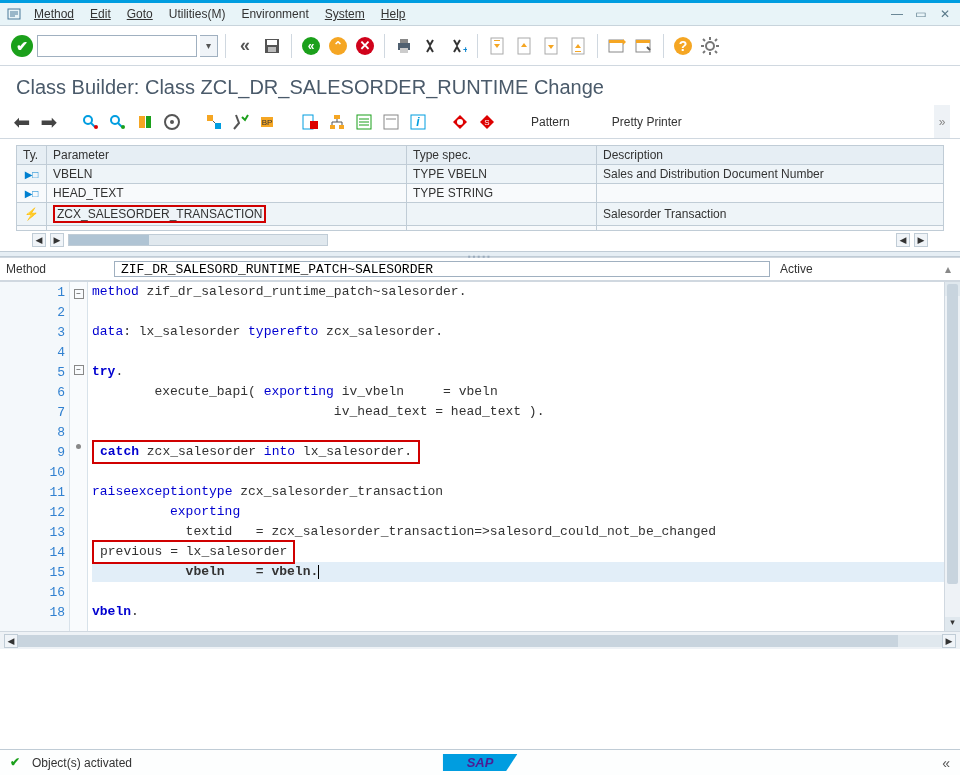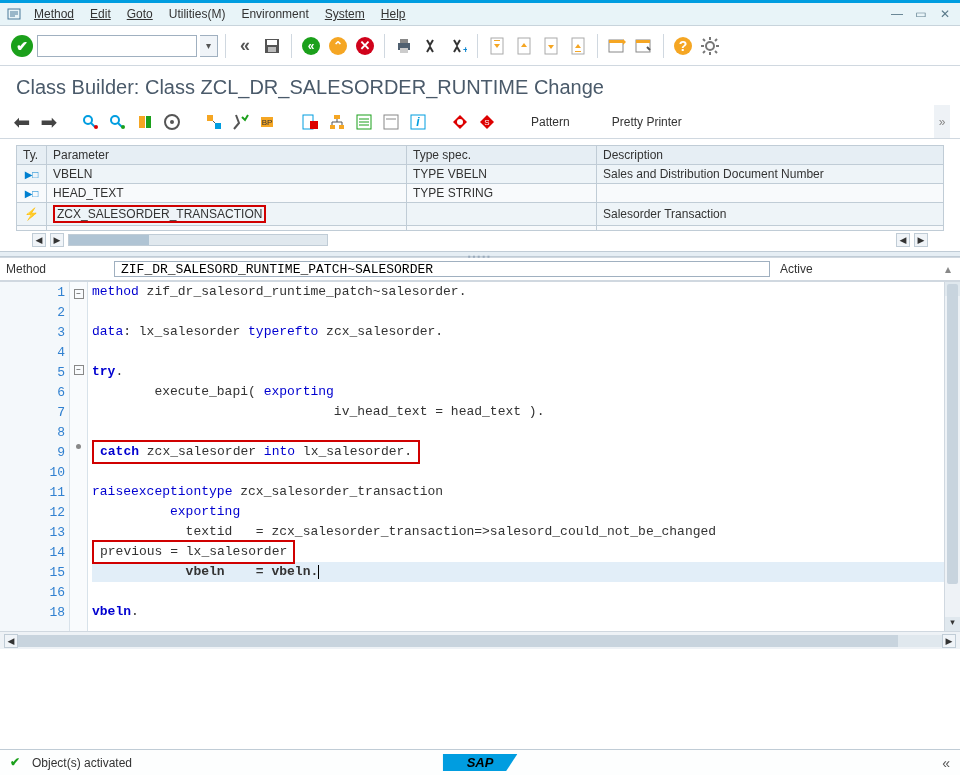--- a/index.html
+++ b/index.html
@@ -60,21 +60,21 @@
   .vscroll { width: 16px; background: #eef2f6; border-left: 1px solid #d0d8e0; position: relative; }
   .vthumb { position: absolute; left: 2px; right: 2px; top: 2px; height: 300px; background: #c8d4de; border-radius: 2px; }
   .vscroll-arrow { position: absolute; left:0; right:0; height: 14px; background:#e0e8ee; text-align:center; font-size:9px; }
 
   .bottom-scroll { height: 18px; background: #eef2f6; border-top: 1px solid #d0d8e0; display: flex; align-items: center; padding: 0 4px; }
   .bottom-track { flex: 1; height: 12px; background: #e0e8ee; position: relative; }
   .bottom-thumb { position: absolute; left: 0; height: 12px; width: 880px; background: #c8d4de; }
 
   .statusbar { position: absolute; bottom: 0; left: 0; right: 0; height: 26px; border-top: 1px solid #c0ccd6; background: #fdfefe; display: flex; align-items: center; padding: 0 10px; }
   .status-check { width: 16px; height: 16px; color: #1ba01b; margin-right: 6px; font-weight: bold; }
-  .sap-logo { position: absolute; left: 50%; transform: translateX(-50%); background: #009de0; color: #000000; font-weight: bold; font-style: italic; padding: 1px 24px; font-size: 13px; clip-path: polygon(0 0, 100% 0, 85% 100%, 0 100%); }
+  .sap-logo { position: absolute; left: 50%; transform: translateX(-50%); background: #009de0; color: #4c1d95; font-weight: bold; font-style: italic; padding: 1px 24px; font-size: 13px; clip-path: polygon(0 0, 100% 0, 85% 100%, 0 100%); }
   .status-right { margin-left: auto; font-size: 14px; color: #555; }
 </style>
 </head>
 <body>
 
 <div class="titlebar">
   <span class="titlebar-icon">
     <svg width="14" height="14" viewBox="0 0 14 14">
         <rect x="1" y="2" width="12" height="10" fill="none" stroke="#4a7a9a"></rect>
         <path d="M3 5h8M3 7h8M3 9h5" stroke="#4a7a9a"></path>
@@ -407,21 +407,21 @@
     <div style="width:10px;height:10px;border:1px solid #888;margin:0 auto;font-size:8px;text-align:center;line-height:8px">−</div>
     <div style="height:62px"></div>
     <div style="width:5px;height:5px;border-radius:50%;background:#888;margin:7px auto"></div>
   </div>
   <div class="code-area">
     <div class="code-row"> <span class="kw">method</span><span> zif_dr_salesord_runtime_patch~salesorder.</span></div>
     <div class="code-row"></div>
     <div class="code-row">   <span class="kw">data</span><span>: lx_salesorder </span><span class="kw">type</span> <span class="kw">ref</span> <span class="kw">to</span><span> zcx_salesorder.</span></div>
     <div class="code-row"></div>
     <div class="code-row">   <span class="kwb">try</span><span>.</span></div>
-    <div class="code-row"><span>        execute_bapi( </span><span class="kw">exporting</span></div>
+    <div class="code-row"><span>        execute_bapi( </span><span class="kw">exporting</span><span> iv_vbeln     = vbeln</span></div>
     <div class="code-row"><span>                               iv_head_text = head_text ).</span></div>
     <div class="code-row"></div>
     <div class="code-row">     <span class="red-hilite"><span class="kwb">catch</span><span> zcx_salesorder </span><span class="kw">into</span><span> lx_salesorder.</span></span></div>
     <div class="code-row"></div>
     <div class="code-row">        <span class="kw">raise</span> <span class="kw">exception</span> <span class="kw">type</span><span> zcx_salesorder_transaction</span></div>
     <div class="code-row"><span>          </span><span class="kw">exporting</span></div>
     <div class="code-row"><span>            textid   = zcx_salesorder_transaction=&gt;salesord_could_not_be_changed</span></div>
     <div class="code-row">            <span class="red-hilite">previous = lx_salesorder</span></div>
     <div class="code-row cur-line"><span>            vbeln    = vbeln.</span><span style="border-left:1px solid #000;height:14px;display:inline-block"></span></div>
     <div class="code-row"></div>

